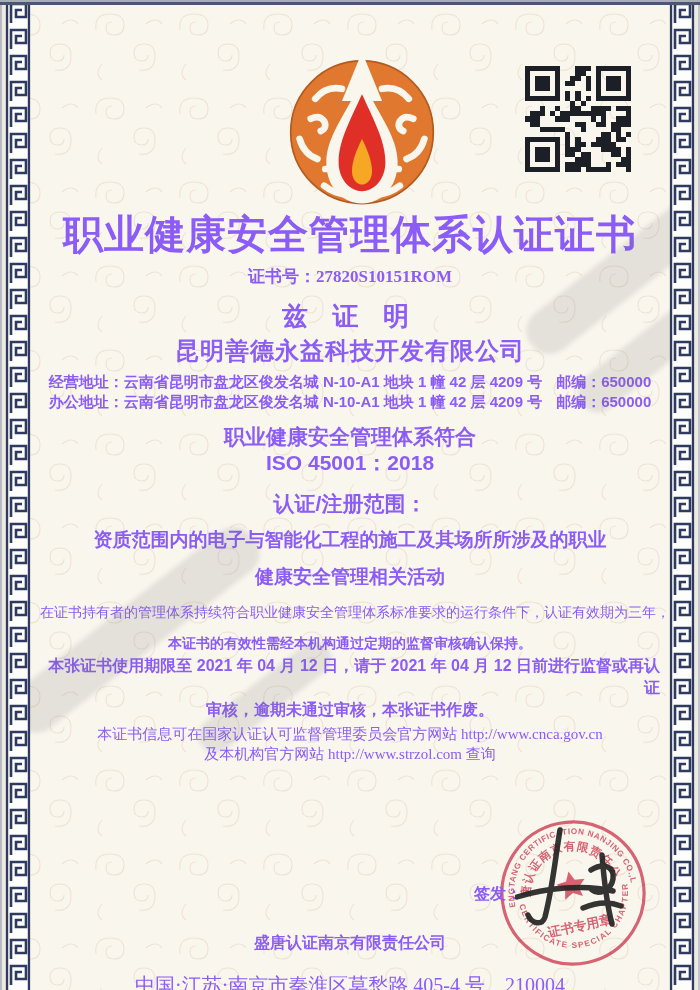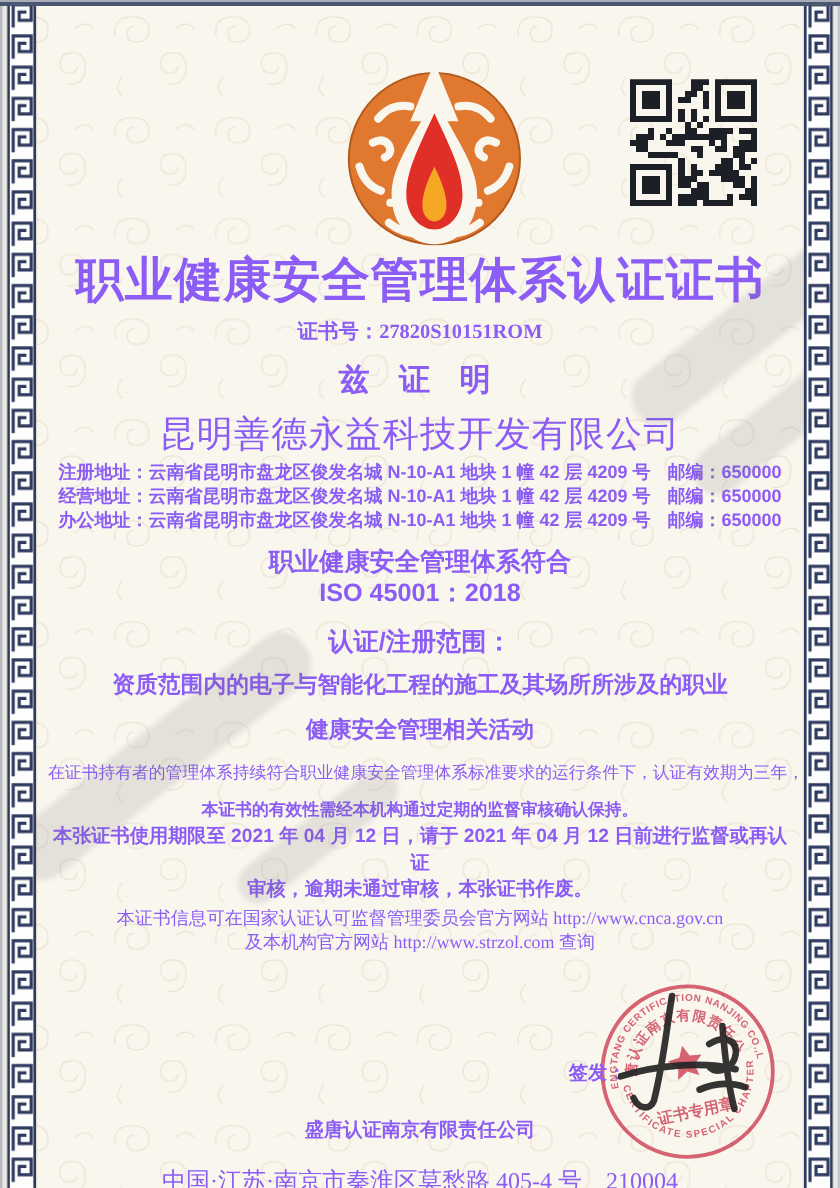--- a/index.html
+++ b/index.html
@@ -20,34 +20,34 @@
   .wm.b2{left:560px;top:320px;width:210px;height:40px;}
   .wm.b3{left:-15px;top:605px;width:300px;height:50px;}
   .wm.b4{left:185px;top:680px;width:160px;height:34px;}
   .logo{position:absolute;left:284px;top:52px;z-index:2;}
   .qr{position:absolute;left:525px;top:66px;z-index:2;}
   .stack{position:absolute;left:40px;top:0;width:620px;text-align:center;z-index:3;}
   .hei{font-family:"Liberation Sans","DejaVu Sans",sans-serif;}
   .title{margin-top:211px;font-size:40px;line-height:46px;font-weight:bold;letter-spacing:1px;}
   .certno{margin-top:9px;font-size:17px;line-height:22px;font-weight:bold;}
   .hereby{margin-top:14px;font-size:26px;line-height:30px;font-weight:bold;letter-spacing:9px;}
-  .company{margin-top:13px;font-size:30px;line-height:36px;font-weight:normal;letter-spacing:1px;}
+  .company{margin-top:1px;font-size:24px;line-height:36px;font-weight:bold;letter-spacing:1px;}
   .credit{margin-top:8px;font-size:15px;line-height:20px;font-weight:bold;}
   .addr{margin-top:3px;}
   .addr-row{font-size:15px;line-height:20px;font-weight:bold;white-space:nowrap;}
   .addr-row .zip{margin-left:14px;}
   .system{margin-top:13px;font-size:21px;line-height:24px;font-weight:bold;}
   .iso{margin-top:2px;font-size:21px;line-height:24px;font-weight:bold;}
   .scopelab{margin-top:17px;font-size:21px;line-height:24px;font-weight:bold;}
   .scope{margin-top:11px;font-size:19px;line-height:26px;font-weight:bold;}
   .cond{margin-top:13px;font-size:14px;line-height:19px;white-space:nowrap;}
   .valid{margin-top:2px;font-size:16px;line-height:21px;font-weight:bold;}
   .maintain{margin-top:12px;font-size:14px;line-height:19px;font-weight:bold;}
   .usage{font-size:16px;line-height:22px;font-weight:bold;}
-  .usage.first{margin-top:2px;}
+  .usage.first{margin-top:2px;text-align:right;}
   .query{font-size:15px;line-height:20px;}
   .query.first{margin-top:3px;text-align:center;}
   .sign-label{position:absolute;left:474px;top:884px;font-size:16px;font-weight:bold;z-index:8;}
   .seal{position:absolute;left:498px;top:818px;z-index:7;transform:rotate(-12deg);
         mix-blend-mode:multiply;opacity:.9;}
   .signature{position:absolute;left:515px;top:825px;z-index:9;}
   .footer{position:absolute;left:0;top:932px;width:700px;text-align:center;z-index:3;}
   .issuer{font-size:16px;line-height:22px;font-weight:bold;}
   .issuer-addr{margin-top:20px;font-size:20px;line-height:22px;}
 </style>
@@ -354,21 +354,20 @@
       <rect x="16" y="20" width="1" height="1" fill="#1c2026"></rect>
       <rect x="20" y="20" width="1" height="1" fill="#1c2026"></rect>
     </svg>
 
   <div class="stack">
     <div class="title hei">职业健康安全管理体系认证证书</div>
     <div class="certno">证书号：27820S10151ROM</div>
     <div class="hereby">兹 证 明</div>
     <div class="company hei">昆明善德永益科技开发有限公司</div>
     <div class="addr">
-      <div class="addr-row hei"><span>注册地址：</span><span>云南省昆明市盘龙区俊发名城 N-10-A1 地块 1 幢 42 层 4209 号</span><span class="zip">邮编：650000</span></div>
       <div class="addr-row hei"><span>经营地址：</span><span>云南省昆明市盘龙区俊发名城 N-10-A1 地块 1 幢 42 层 4209 号</span><span class="zip">邮编：650000</span></div>
       <div class="addr-row hei"><span>办公地址：</span><span>云南省昆明市盘龙区俊发名城 N-10-A1 地块 1 幢 42 层 4209 号</span><span class="zip">邮编：650000</span></div>
     </div>
     <div class="system hei">职业健康安全管理体系符合</div>
     <div class="iso hei">ISO 45001：2018</div>
     <div class="scopelab hei">认证/注册范围：</div>
     <div class="scope hei">资质范围内的电子与智能化工程的施工及其场所所涉及的职业</div>
     <div class="scope hei">健康安全管理相关活动</div>
     <div class="cond">在证书持有者的管理体系持续符合职业健康安全管理体系标准要求的运行条件下，认证有效期为三年，</div>
     <div class="maintain">本证书的有效性需经本机构通过定期的监督审核确认保持。</div>

